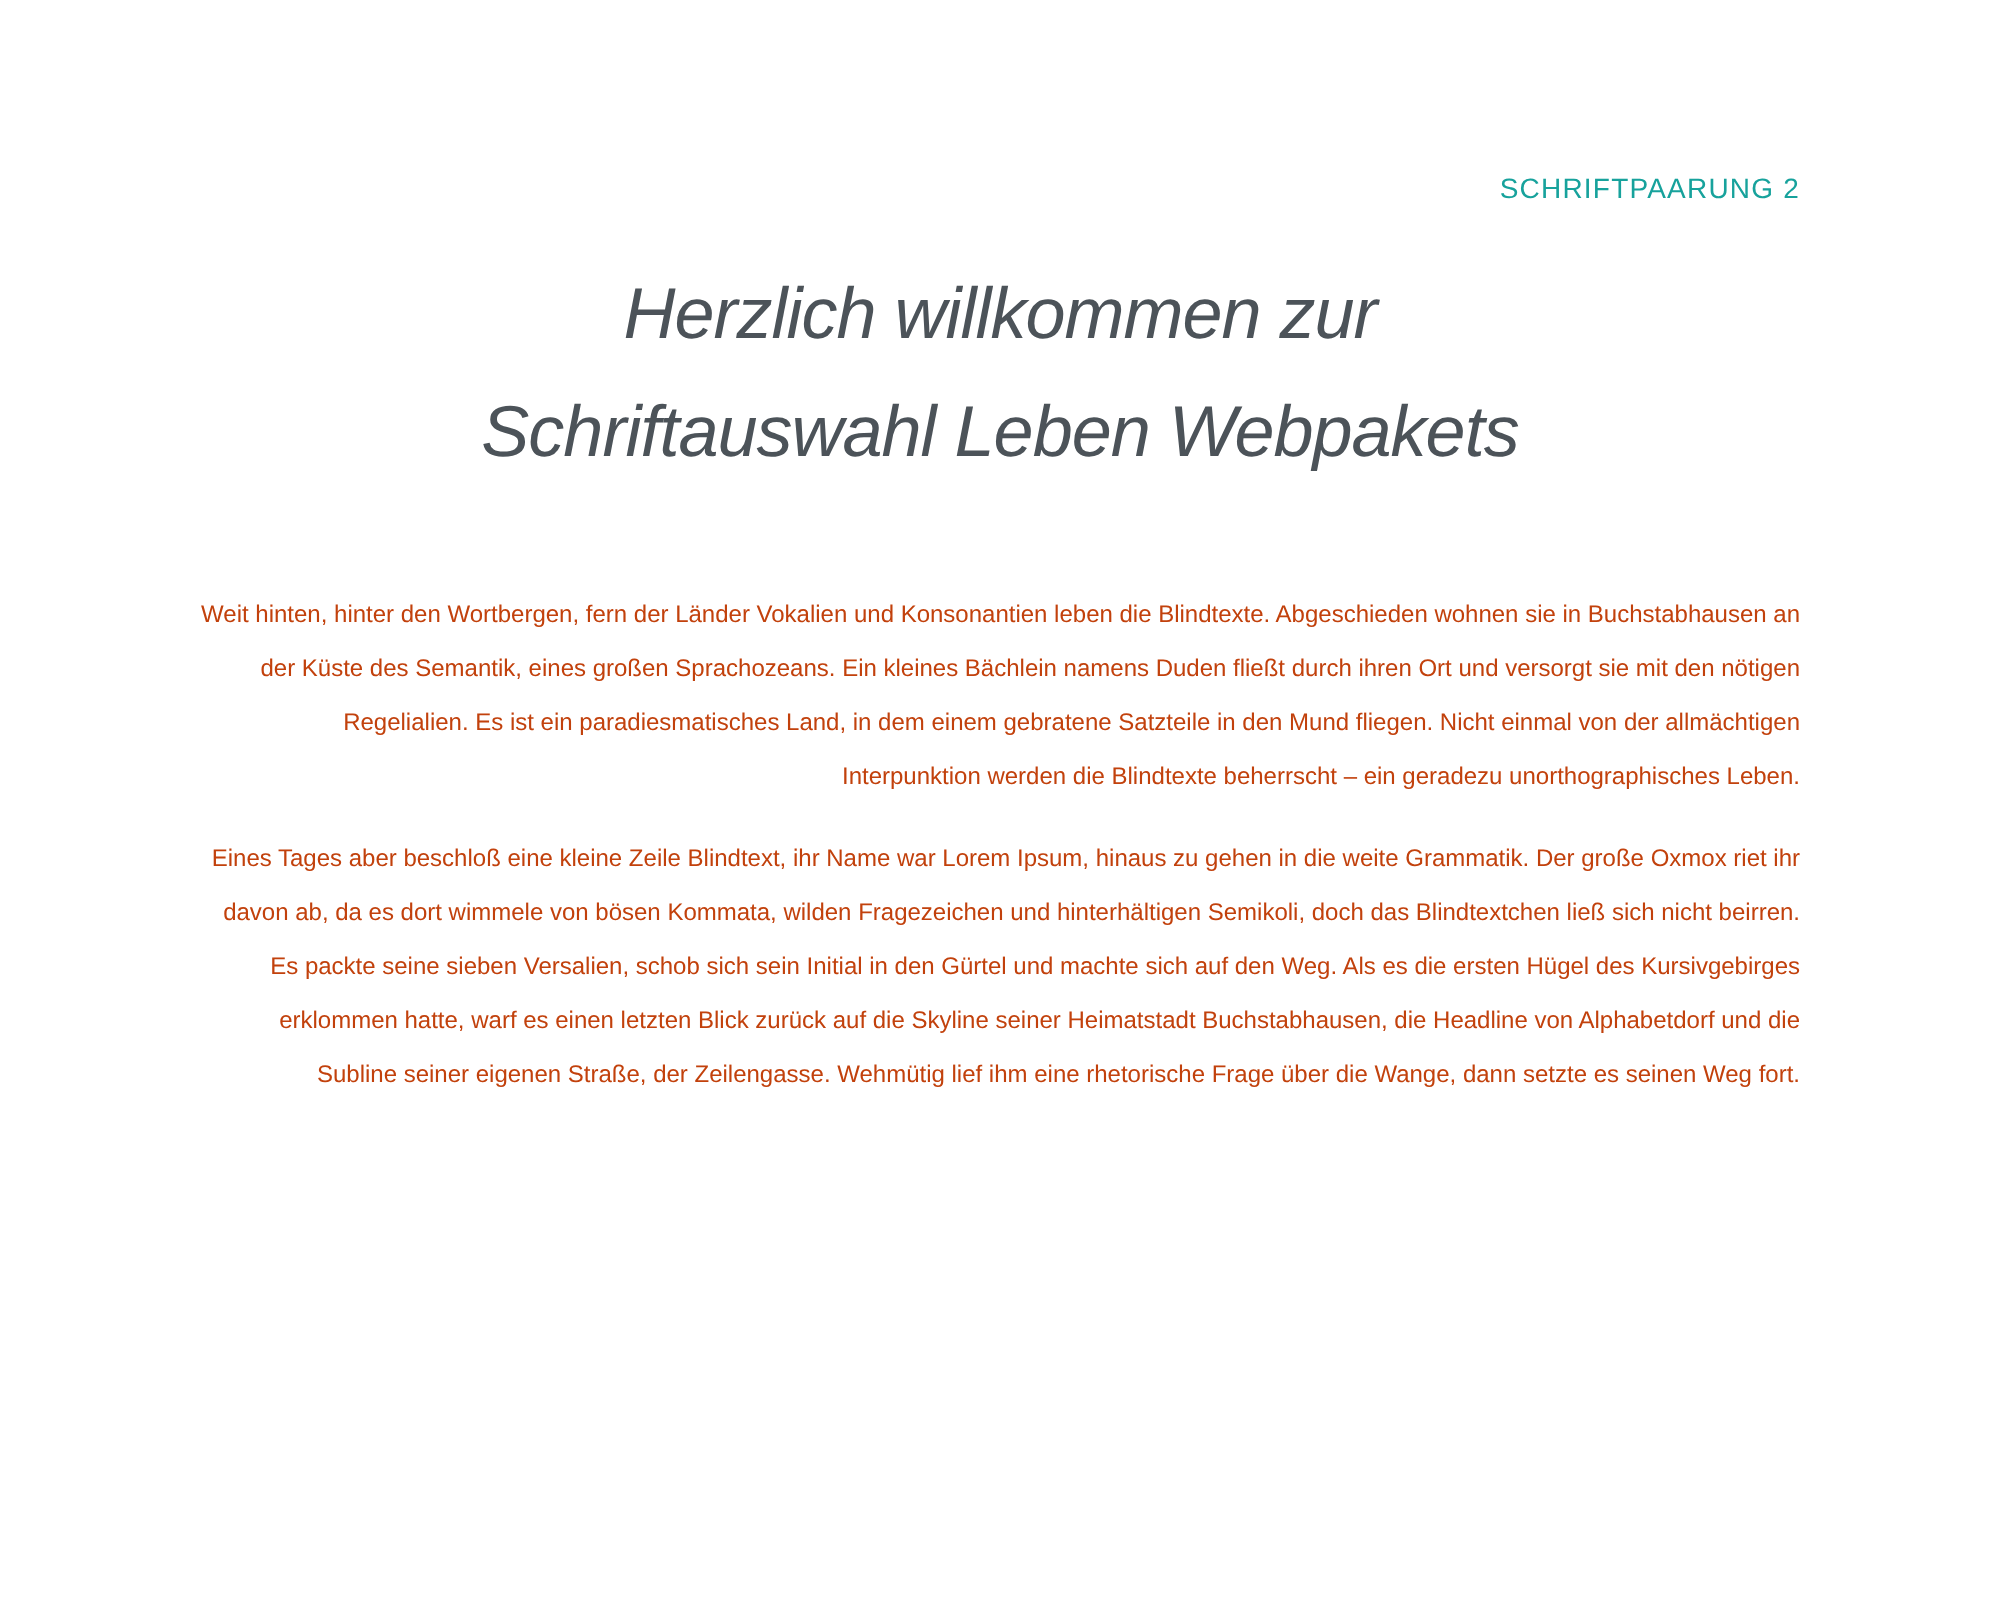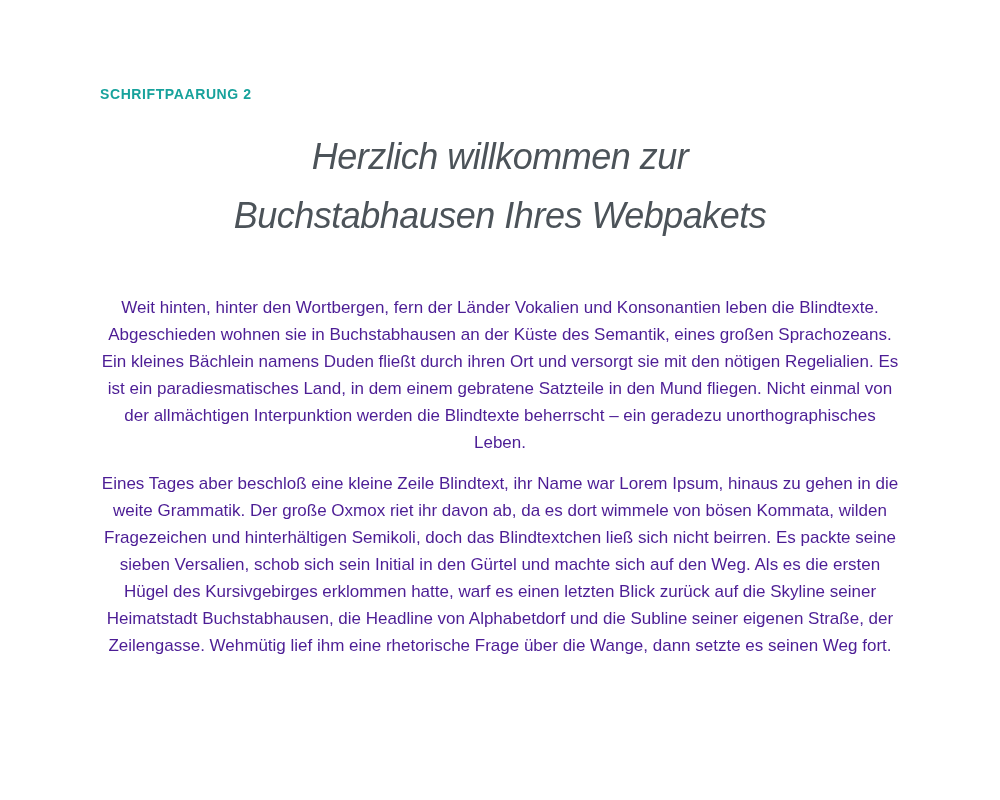--- a/index.html
+++ b/index.html
@@ -21,59 +21,59 @@
   }
   .content {
     width: 800px;
     margin: 0 auto;
     padding-top: 86px;
   }
   .eyebrow {
     font-size: 14px;
     line-height: 17px;
     letter-spacing: 0.6px;
-    font-weight: 700;
-    text-align: left;
+    font-weight: 400;
+    text-align: right;
     color: #17a29c;
   }
   .title {
     margin: 24px 0 0 0;
     font-weight: 400;
     font-style: italic;
     font-size: 36px;
     line-height: 59px;
     text-align: center;
     color: #4c5359;
     letter-spacing: -0.5px;
   }
   .title-line {
     display: block;
   }
   .body-copy {
     margin-top: 49px;
   }
   .body-paragraph {
     margin: 0 0 14px 0;
-    font-size: 17px;
+    font-size: 12px;
     line-height: 27px;
-    text-align: center;
-    color: #4c1d95;
+    text-align: right;
+    color: #c2410c;
   }
 </style>
 </head>
 <body>
 
 <div class="page">
   <div class="content">
 
     <div class="eyebrow">SCHRIFTPAARUNG 2</div>
 
     <h1 class="title">
       <span class="title-line">Herzlich willkommen zur</span>
-      <span class="title-line">Buchstabhausen Ihres Webpakets</span>
+      <span class="title-line">Schriftauswahl Leben Webpakets</span>
     </h1>
 
     <div class="body-copy">
       <p class="body-paragraph">Weit hinten, hinter den Wortbergen, fern der Länder Vokalien und Konsonantien leben die Blindtexte. Abgeschieden wohnen sie in Buchstabhausen an der Küste des Semantik, eines großen Sprachozeans. Ein kleines Bächlein namens Duden fließt durch ihren Ort und versorgt sie mit den nötigen Regelialien. Es ist ein paradiesmatisches Land, in dem einem gebratene Satzteile in den Mund fliegen. Nicht einmal von der allmächtigen Interpunktion werden die Blindtexte beherrscht – ein geradezu unorthographisches Leben.</p>
       <p class="body-paragraph">Eines Tages aber beschloß eine kleine Zeile Blindtext, ihr Name war Lorem Ipsum, hinaus zu gehen in die weite Grammatik. Der große Oxmox riet ihr davon ab, da es dort wimmele von bösen Kommata, wilden Fragezeichen und hinterhältigen Semikoli, doch das Blindtextchen ließ sich nicht beirren. Es packte seine sieben Versalien, schob sich sein Initial in den Gürtel und machte sich auf den Weg. Als es die ersten Hügel des Kursivgebirges erklommen hatte, warf es einen letzten Blick zurück auf die Skyline seiner Heimatstadt Buchstabhausen, die Headline von Alphabetdorf und die Subline seiner eigenen Straße, der Zeilengasse. Wehmütig lief ihm eine rhetorische Frage über die Wange, dann setzte es seinen Weg fort.</p>
     </div>
 
   </div>
 </div>
 

